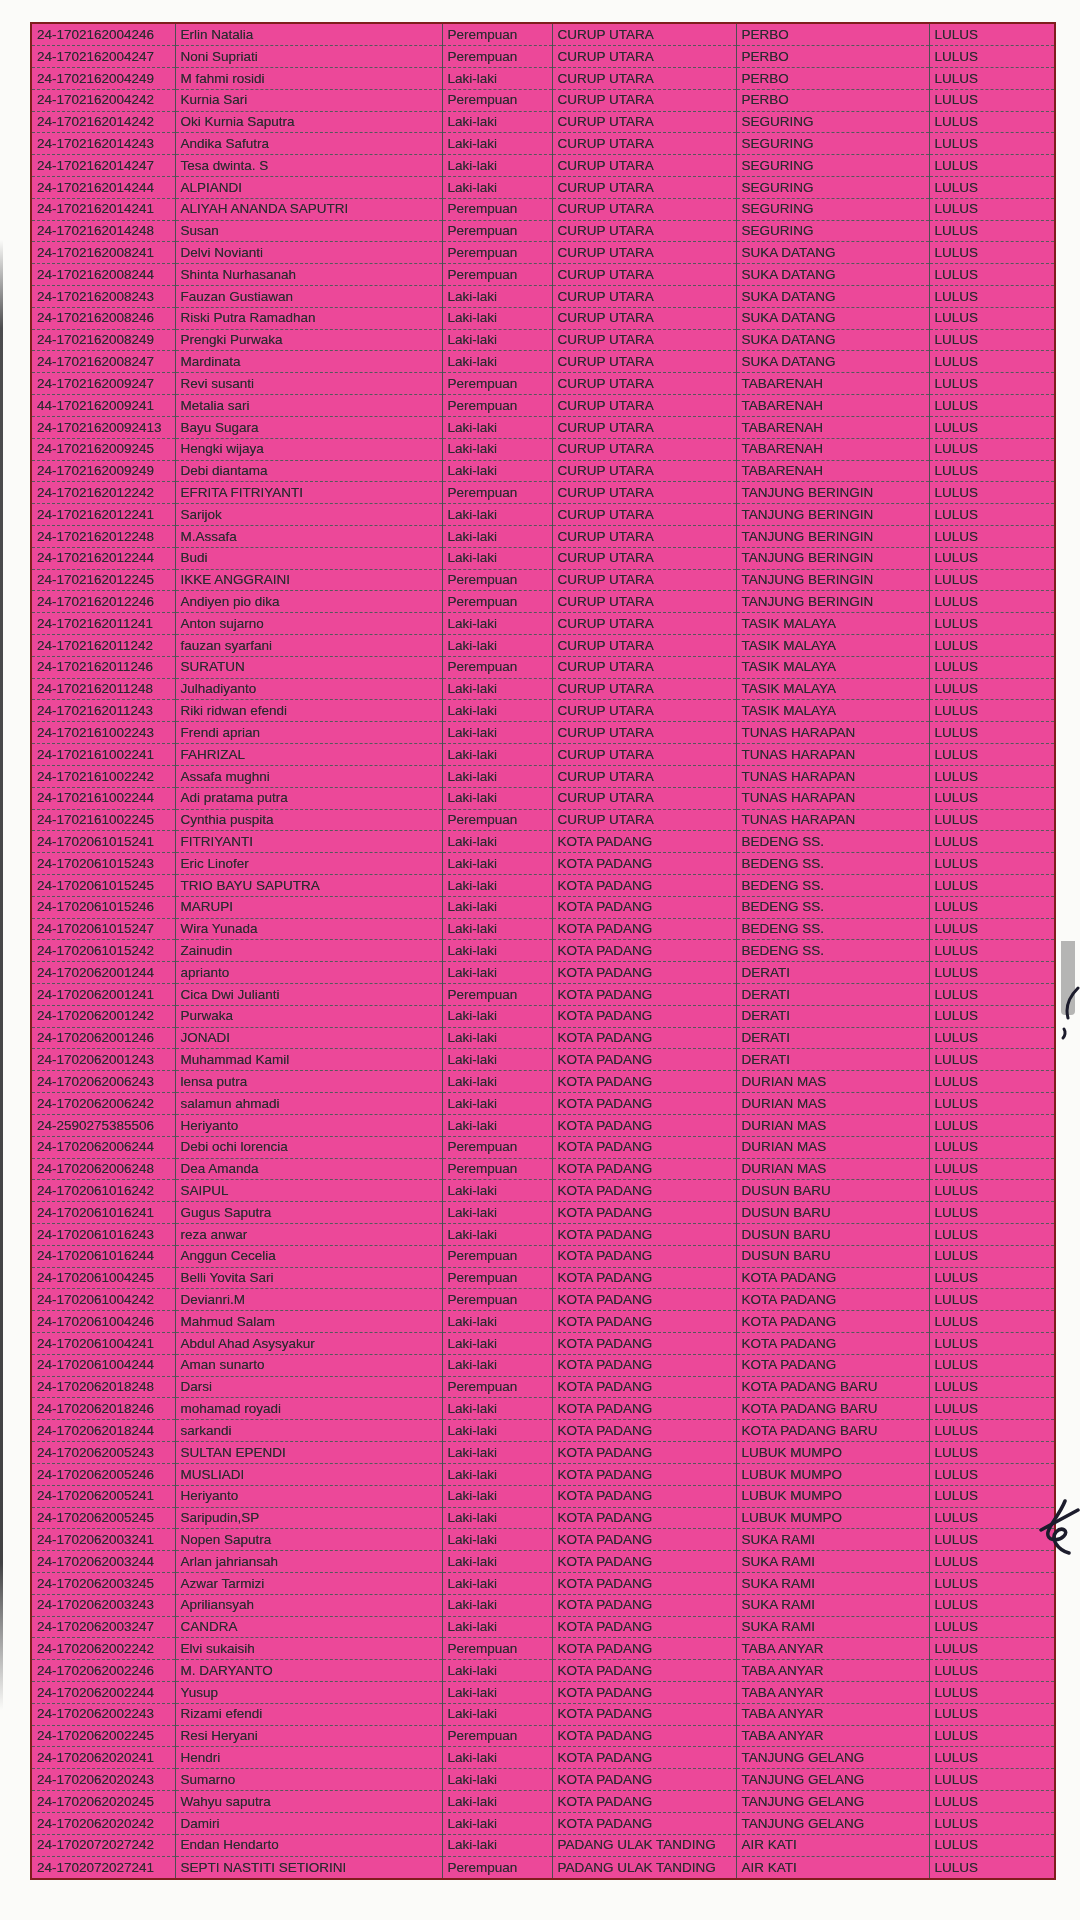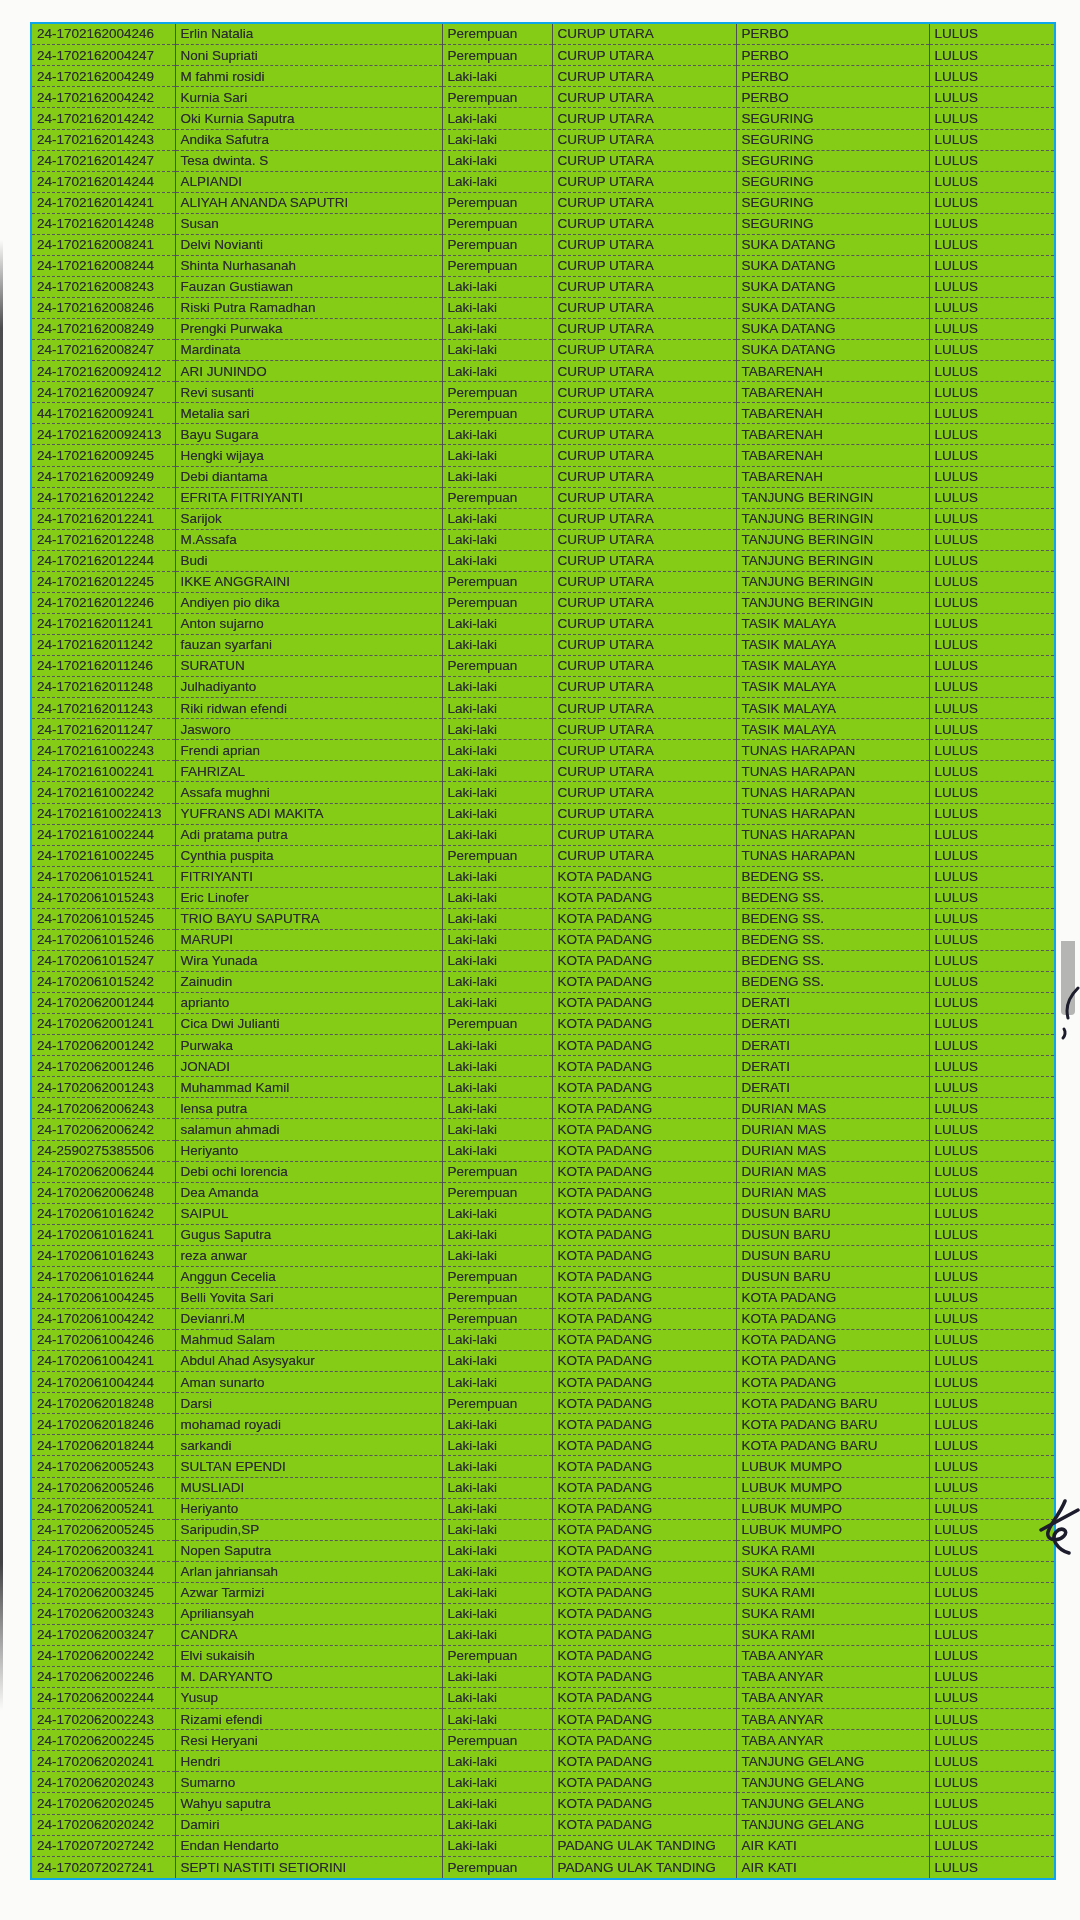--- a/index.html
+++ b/index.html
@@ -5,22 +5,22 @@
   html,body{margin:0;padding:0;}
   body{
     width:1080px;height:1920px;overflow:hidden;position:relative;
     background:#fbfbf9;
     font-family:"Liberation Sans","DejaVu Sans",sans-serif;
   }
   .page{position:absolute;inset:0;}
   table.results{
     position:absolute;left:30px;top:22px;width:1024px;height:1858px;
     border-collapse:collapse;table-layout:fixed;
-    border:2px solid #0ea5e9;
-    background:#84cc16;
+    border:2px solid #7f1d1d;
+    background:#ec4899;
   }
   table.results td{
     border-left:1px solid #4e4e52;
     border-top:1px dashed #58585c;
     font-size:13.5px;color:#2b2b30;
     padding:0 0 0 5px;line-height:1;
     white-space:nowrap;overflow:hidden;
     text-shadow:0 0 0.5px rgba(40,40,46,.55);
     vertical-align:middle;
   }
@@ -176,28 +176,20 @@
         </tr>
         <tr>
           <td>24-1702162008247</td>
           <td>Mardinata</td>
           <td>Laki-laki</td>
           <td>CURUP UTARA</td>
           <td>SUKA DATANG</td>
           <td>LULUS</td>
         </tr>
         <tr>
-          <td>24-17021620092412</td>
-          <td>ARI JUNINDO</td>
-          <td>Laki-laki</td>
-          <td>CURUP UTARA</td>
-          <td>TABARENAH</td>
-          <td>LULUS</td>
-        </tr>
-        <tr>
           <td>24-1702162009247</td>
           <td>Revi susanti</td>
           <td>Perempuan</td>
           <td>CURUP UTARA</td>
           <td>TABARENAH</td>
           <td>LULUS</td>
         </tr>
         <tr>
           <td>44-1702162009241</td>
           <td>Metalia sari</td>
@@ -312,54 +304,38 @@
         </tr>
         <tr>
           <td>24-1702162011243</td>
           <td>Riki ridwan efendi</td>
           <td>Laki-laki</td>
           <td>CURUP UTARA</td>
           <td>TASIK MALAYA</td>
           <td>LULUS</td>
         </tr>
         <tr>
-          <td>24-1702162011247</td>
-          <td>Jasworo</td>
-          <td>Laki-laki</td>
-          <td>CURUP UTARA</td>
-          <td>TASIK MALAYA</td>
-          <td>LULUS</td>
-        </tr>
-        <tr>
           <td>24-1702161002243</td>
           <td>Frendi aprian</td>
           <td>Laki-laki</td>
           <td>CURUP UTARA</td>
           <td>TUNAS HARAPAN</td>
           <td>LULUS</td>
         </tr>
         <tr>
           <td>24-1702161002241</td>
           <td>FAHRIZAL</td>
           <td>Laki-laki</td>
           <td>CURUP UTARA</td>
           <td>TUNAS HARAPAN</td>
           <td>LULUS</td>
         </tr>
         <tr>
           <td>24-1702161002242</td>
           <td>Assafa mughni</td>
-          <td>Laki-laki</td>
-          <td>CURUP UTARA</td>
-          <td>TUNAS HARAPAN</td>
-          <td>LULUS</td>
-        </tr>
-        <tr>
-          <td>24-17021610022413</td>
-          <td>YUFRANS ADI MAKITA</td>
           <td>Laki-laki</td>
           <td>CURUP UTARA</td>
           <td>TUNAS HARAPAN</td>
           <td>LULUS</td>
         </tr>
         <tr>
           <td>24-1702161002244</td>
           <td>Adi pratama putra</td>
           <td>Laki-laki</td>
           <td>CURUP UTARA</td>

